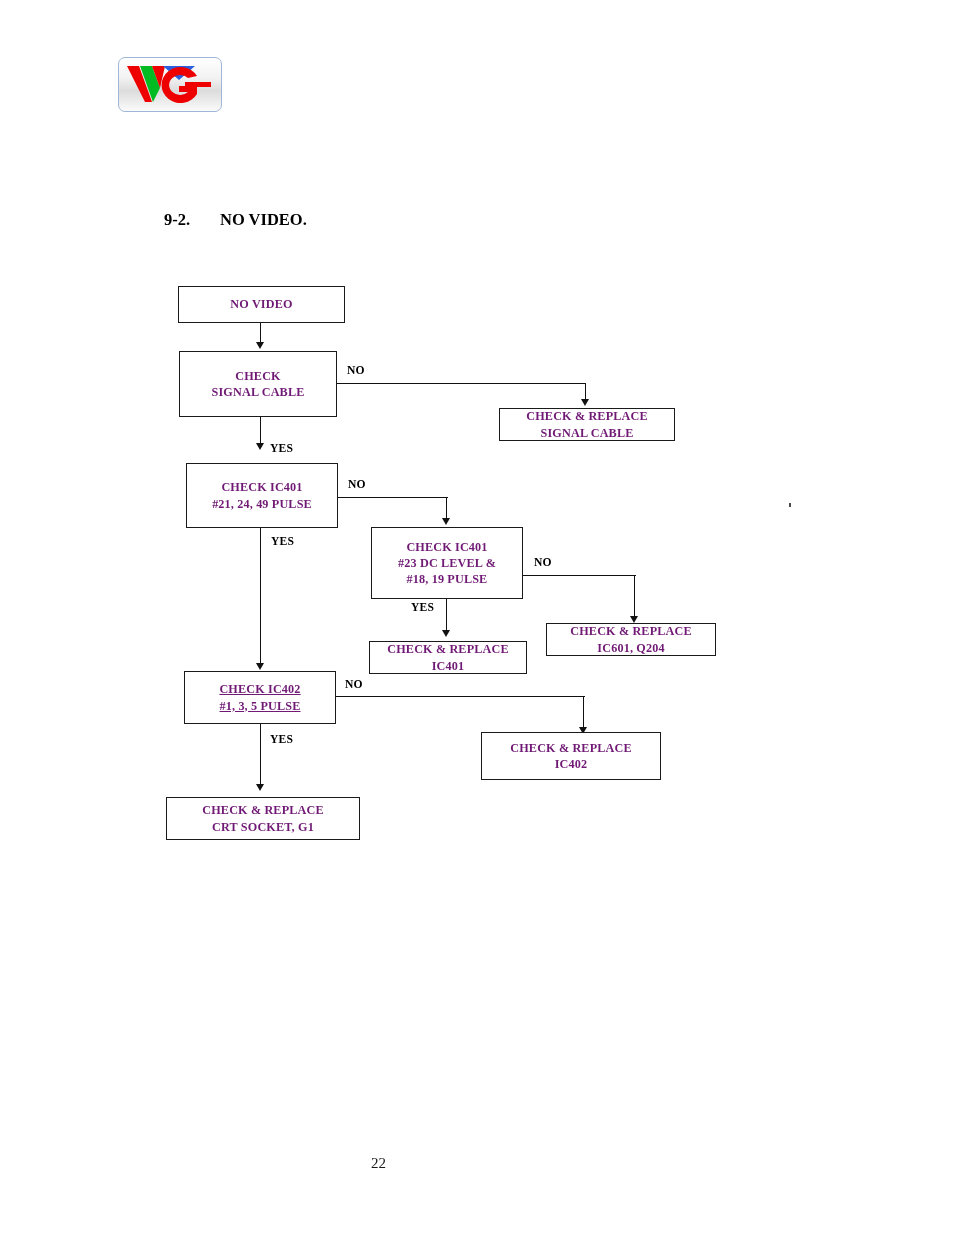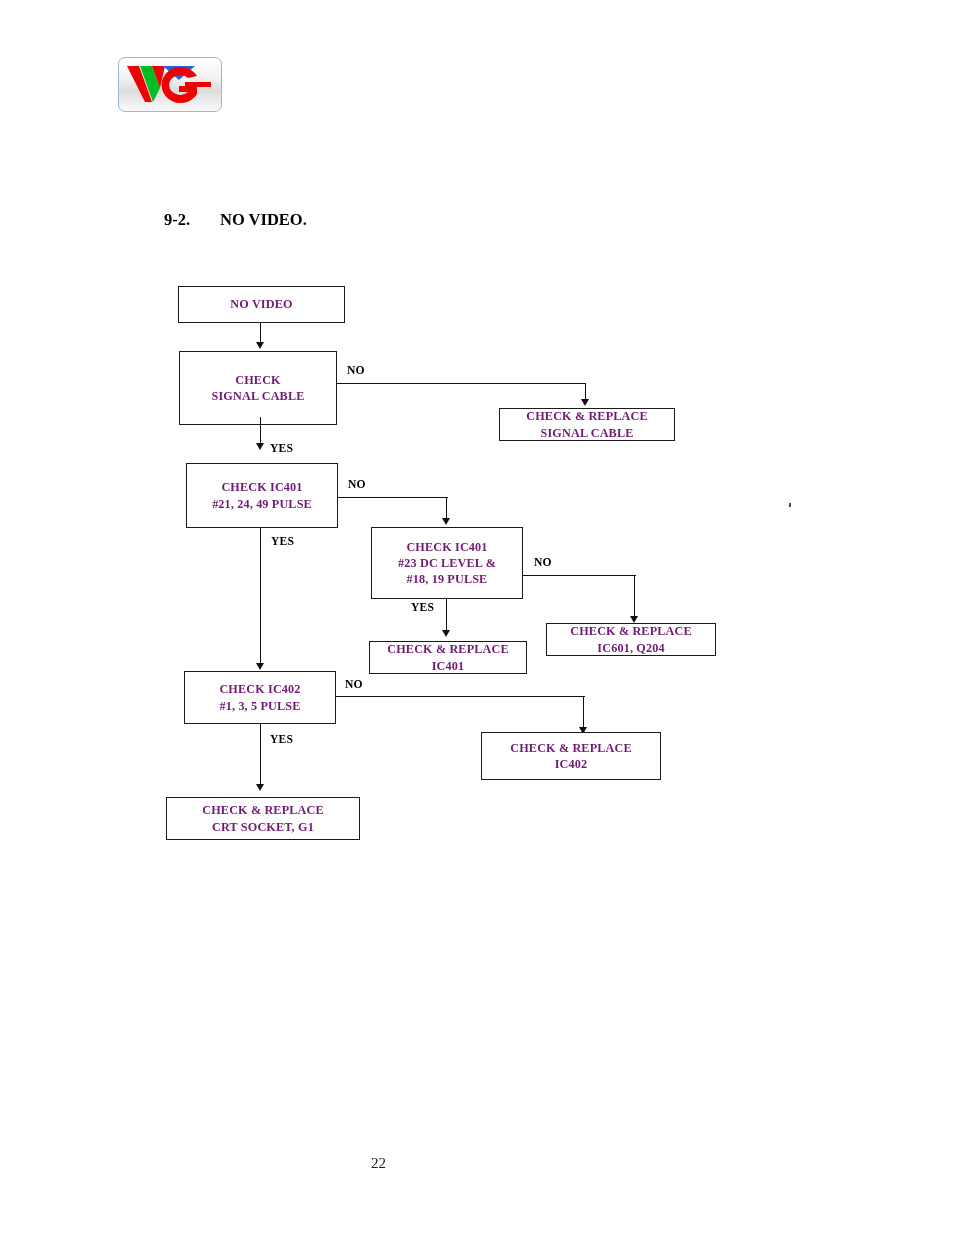--- a/index.html
+++ b/index.html
@@ -148,21 +148,21 @@
 
     <div class="fc-box" style="left:178px; top:286px; width:167px; height:37px;">
       <div>
         <span class="ln">NO VIDEO</span>
       </div>
     </div>
 
     <div class="vline" style="left:260px; top:323px; height:20px;"></div>
     <div class="arrowhead" style="left:256px; top:342px;"></div>
 
-    <div class="fc-box" style="left:179px; top:351px; width:158px; height:74px;text-align:center;">
+    <div class="fc-box" style="left:179px; top:351px; width:158px; height:66px;text-align:center;">
       <div>
         <span class="ln">CHECK</span>
         <span class="ln">SIGNAL CABLE</span>
       </div>
     </div>
 
     <div class="hline" style="left:337px; top:383px; width:249px;"></div>
     <div class="vline" style="left:585px; top:383px; height:17px;"></div>
     <div class="arrowhead" style="left:581px; top:399px;"></div>
     <div class="edge-label" style="left:347px; top:364px;">NO</div>
@@ -218,21 +218,21 @@
     <div class="arrowhead" style="left:442px; top:630px;"></div>
     <div class="edge-label" style="left:411px; top:601px;">YES</div>
 
     <div class="fc-box" style="left:369px; top:641px; width:158px; height:33px;">
       <div>
         <span class="ln">CHECK &amp; REPLACE</span>
         <span class="ln">IC401</span>
       </div>
     </div>
 
-    <div class="fc-box" style="left:184px; top:671px; width:152px; height:53px;">
+    <div class="fc-box" style="left:184px; top:671px; width:152px; height:53px;text-decoration:underline;">
       <div>
         <span class="ln">CHECK IC402</span>
         <span class="ln">#1, 3, 5 PULSE</span>
       </div>
     </div>
 
     <div class="hline" style="left:336px; top:696px; width:249px;"></div>
     <div class="vline" style="left:583px; top:696px; height:32px;"></div>
     <div class="arrowhead" style="left:579px; top:727px;"></div>
     <div class="edge-label" style="left:345px; top:678px;">NO</div>

